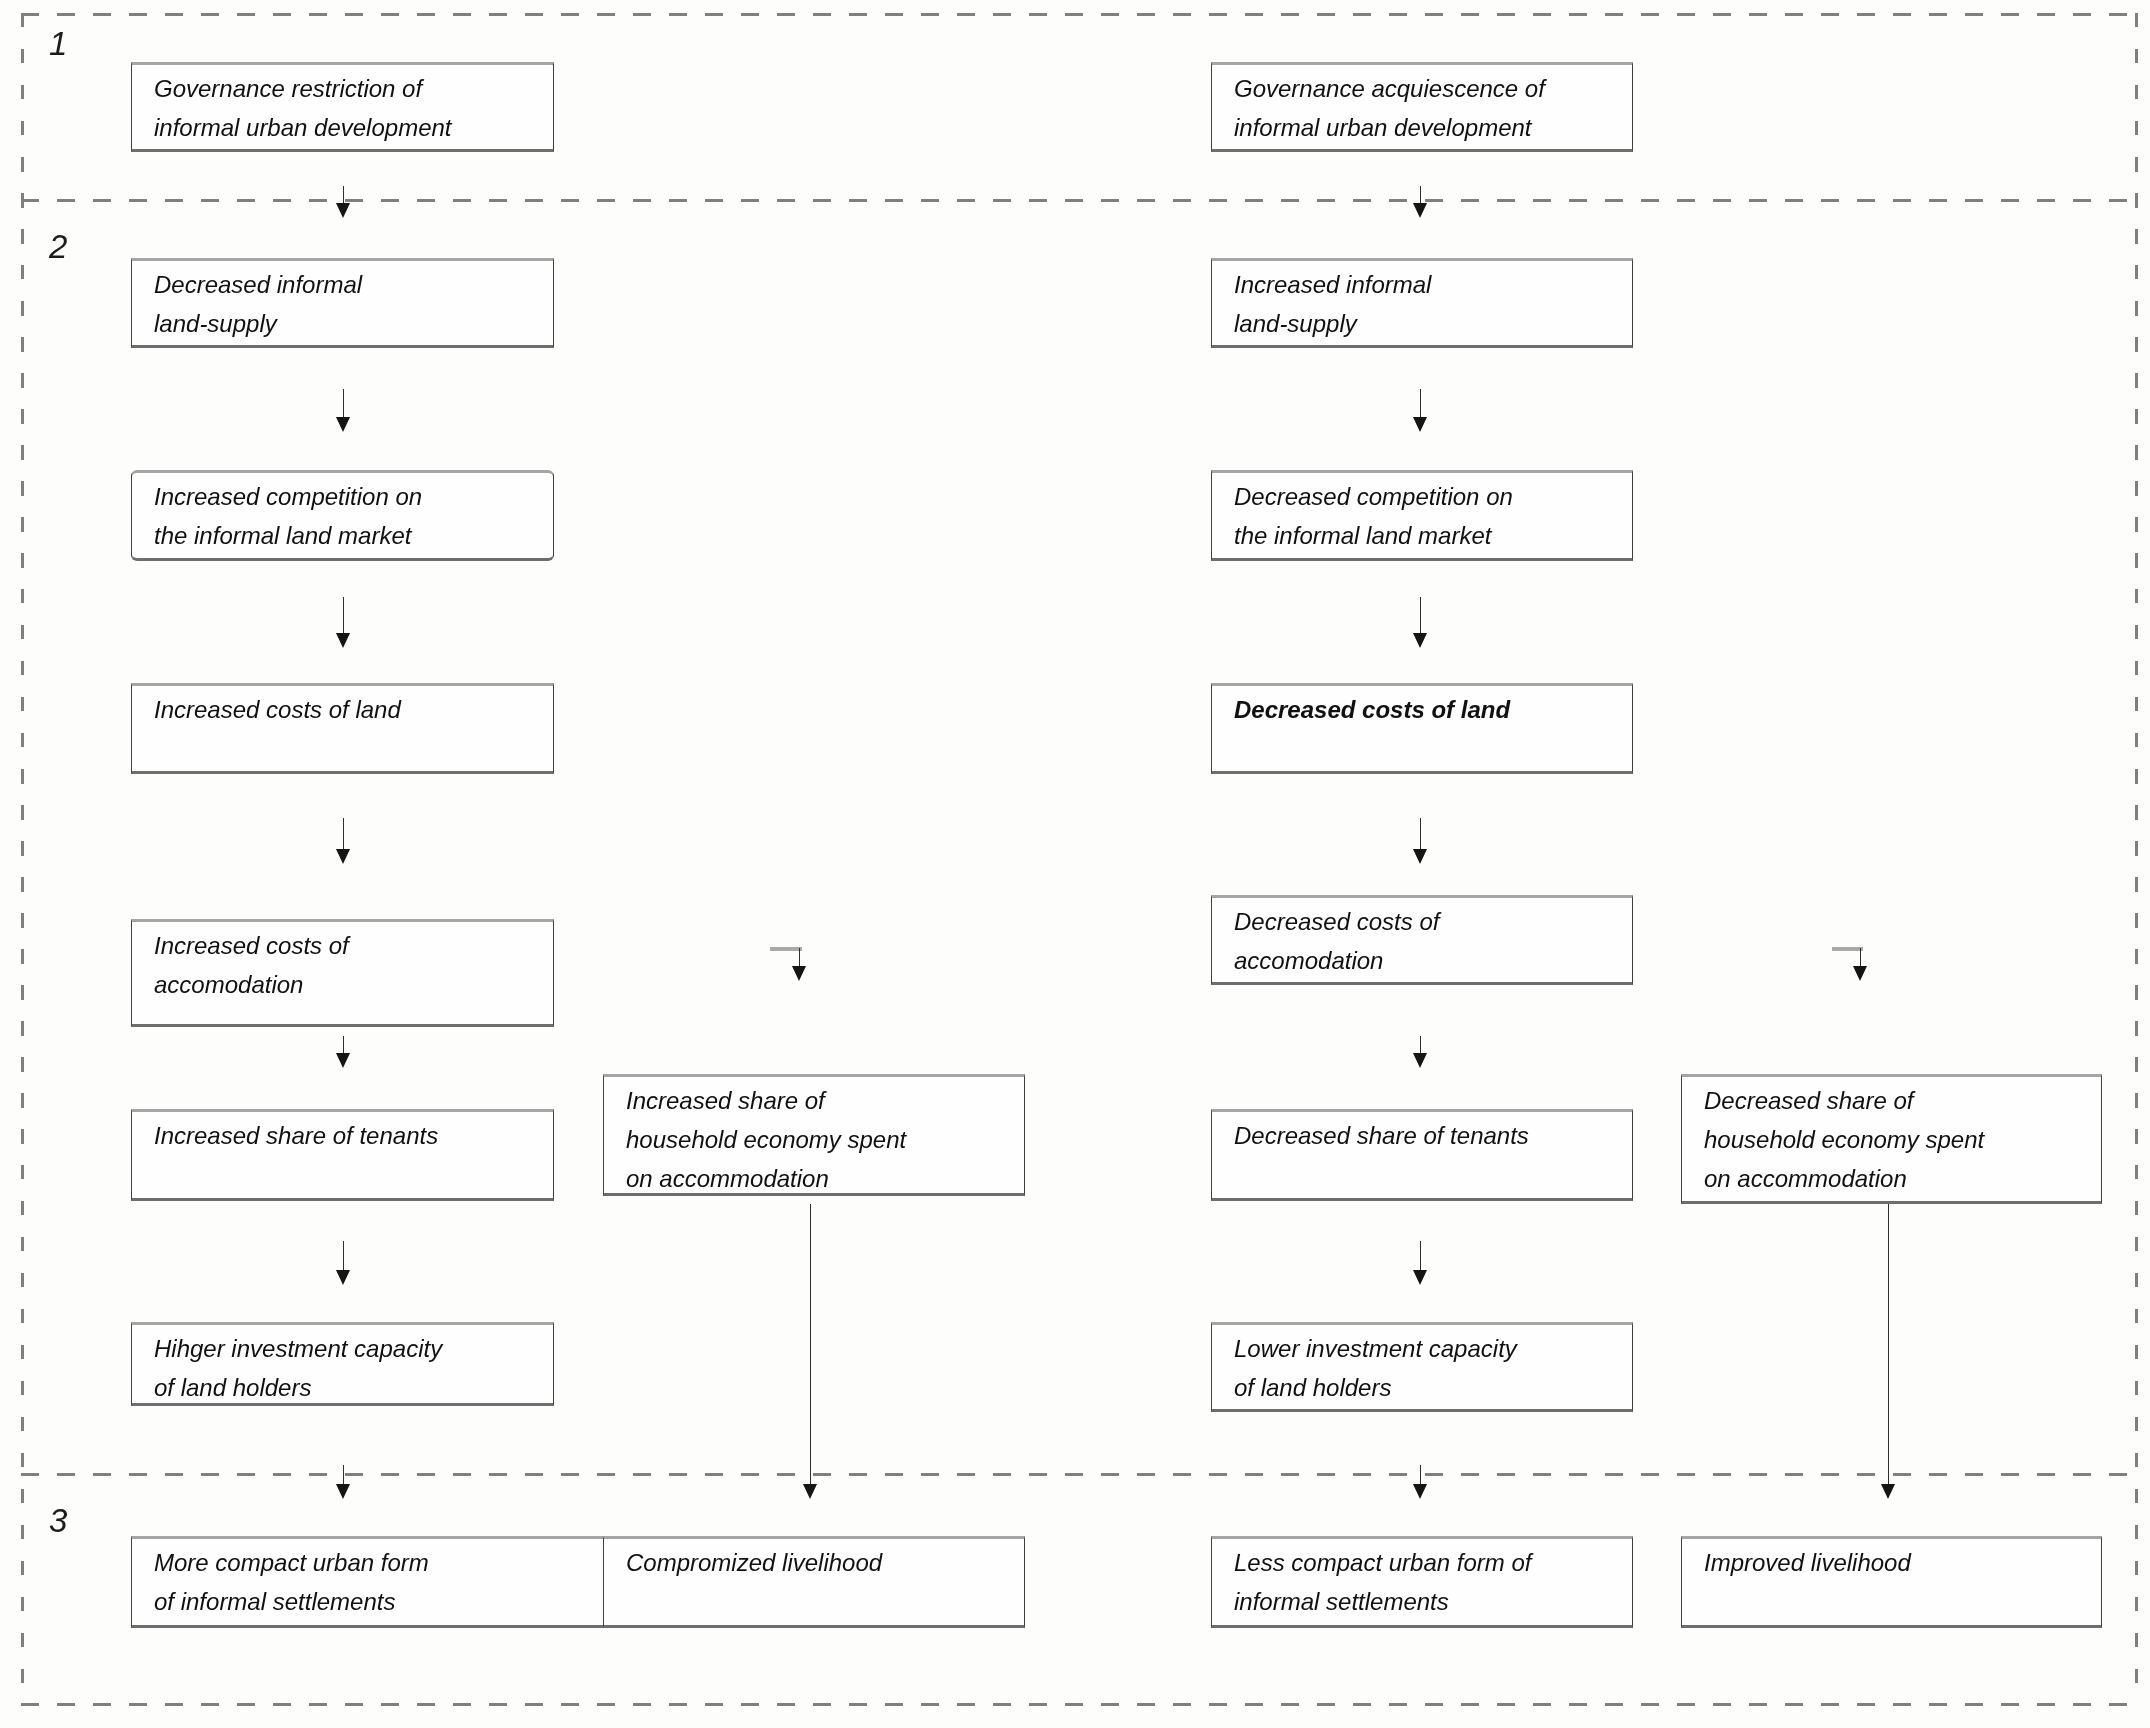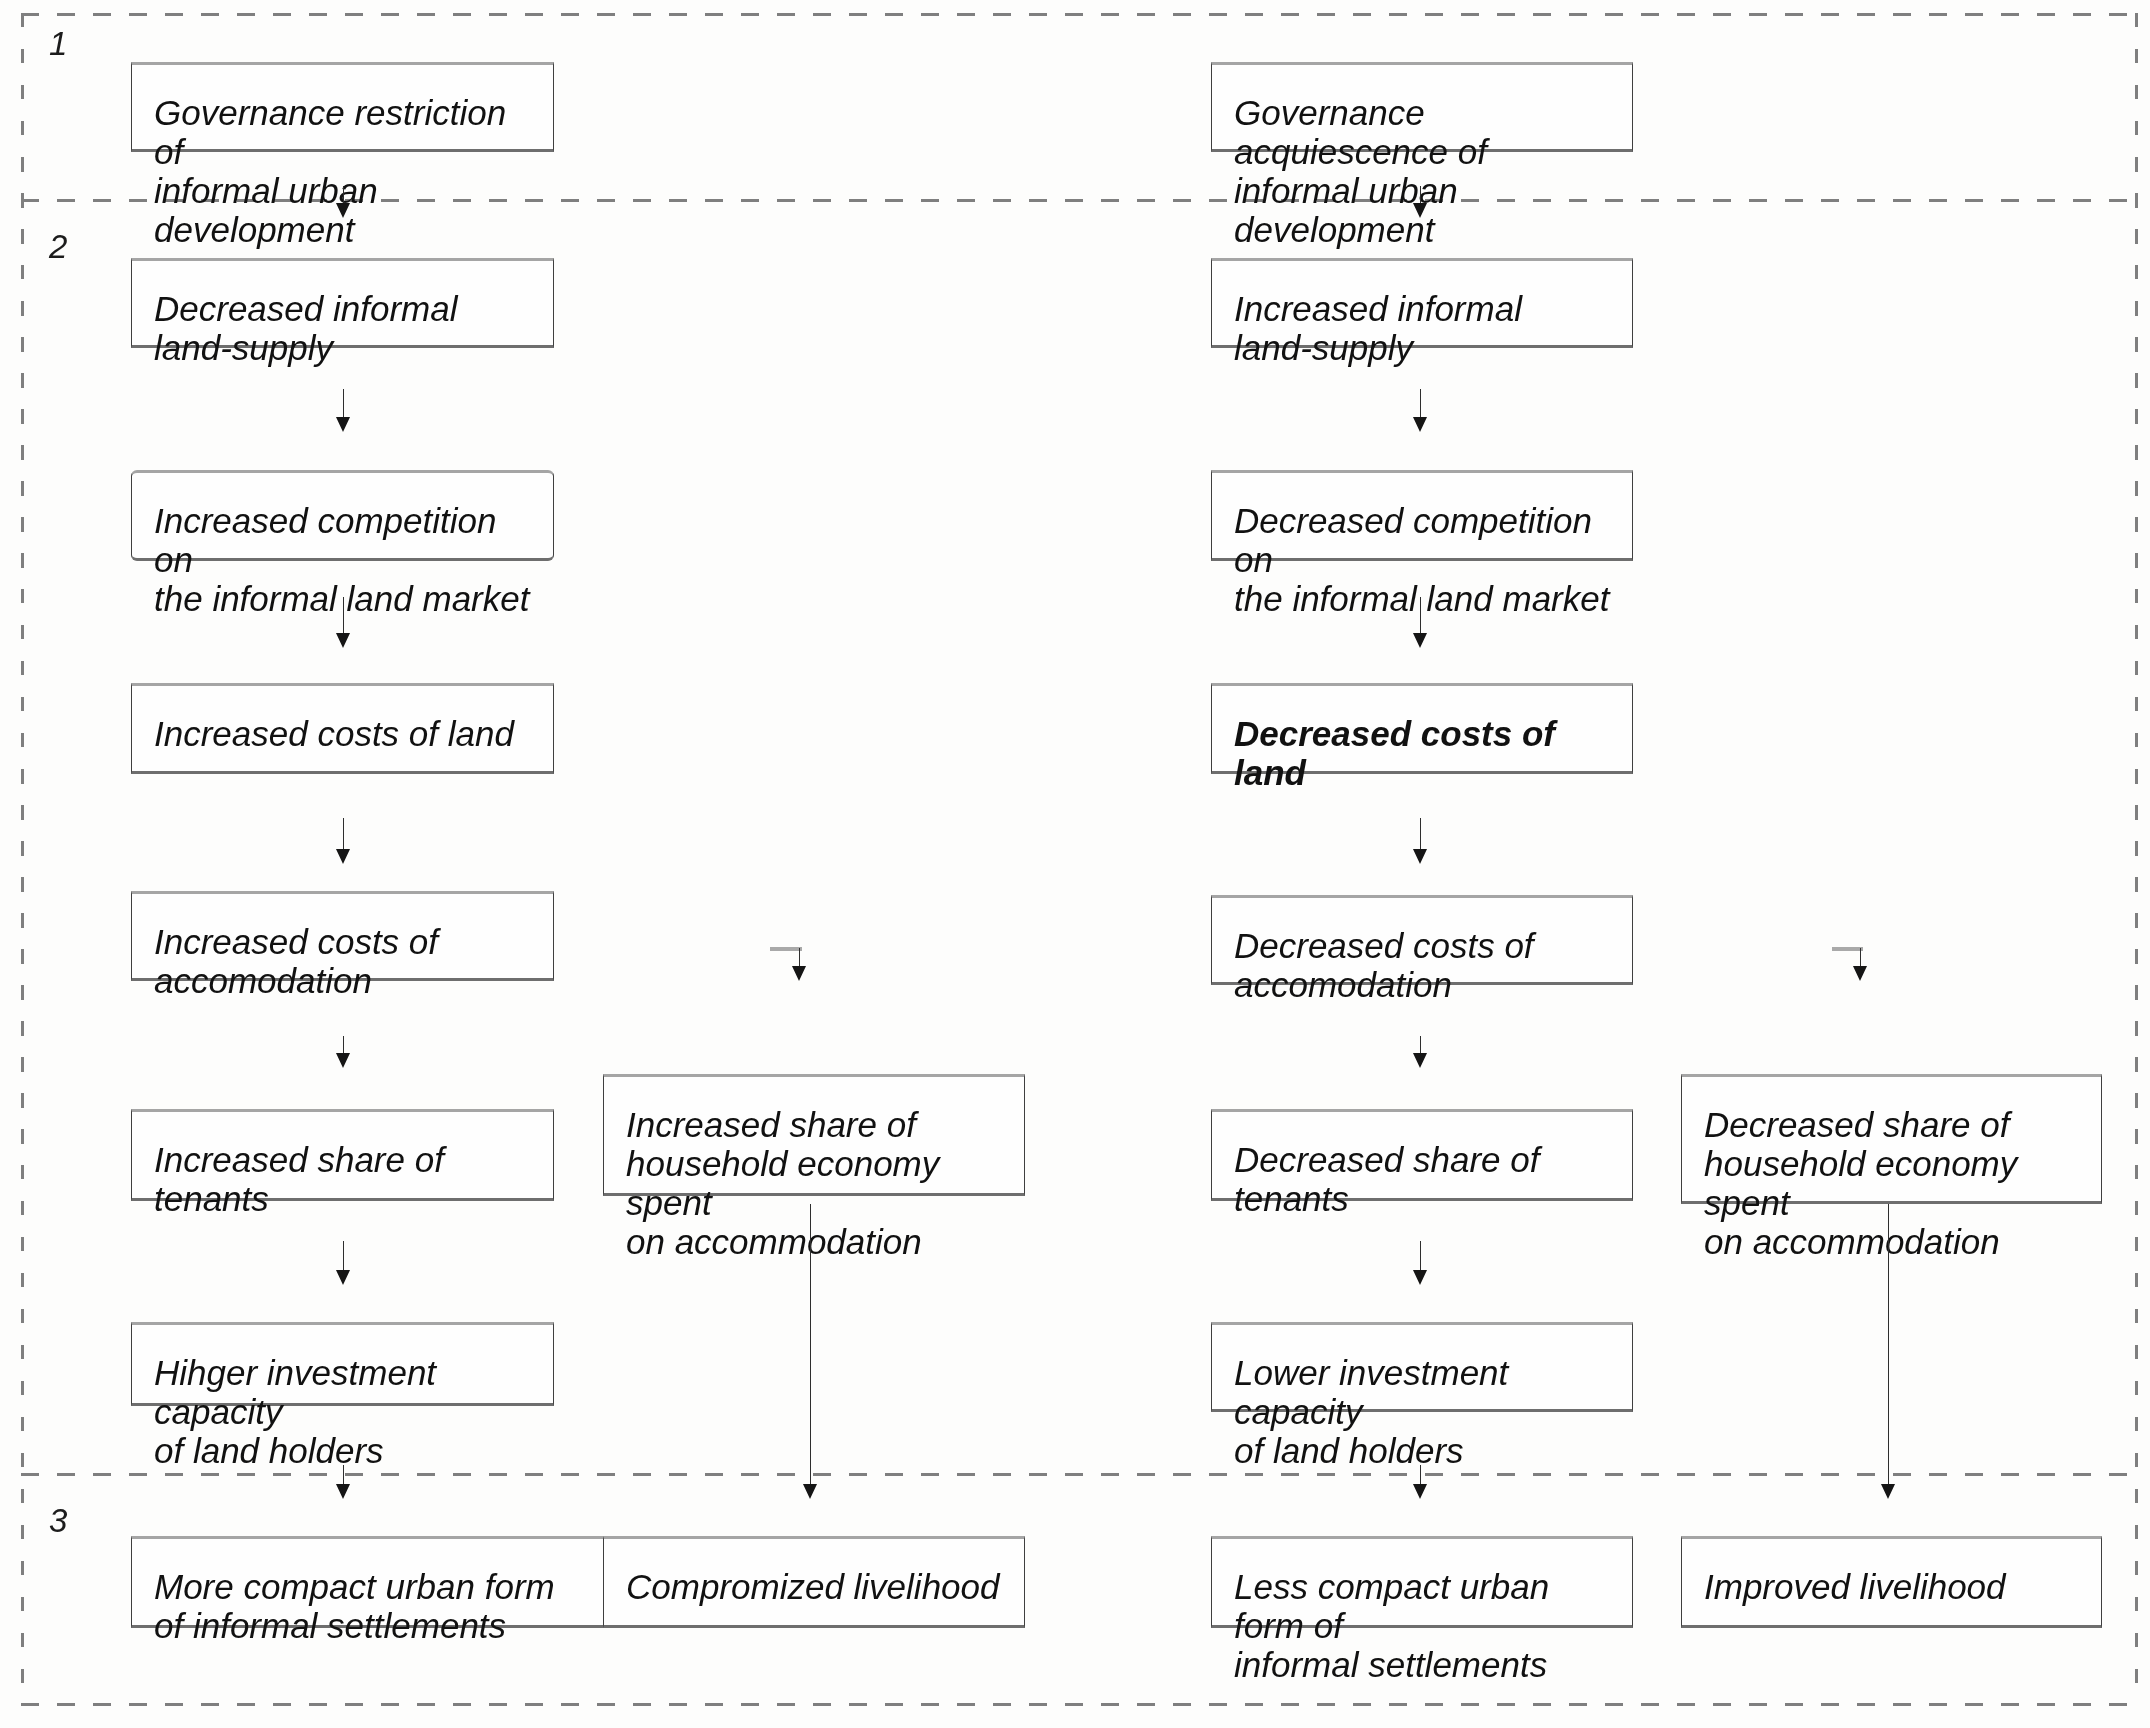--- a/index.html
+++ b/index.html
@@ -33,23 +33,23 @@
     position: absolute;
     background: #fefefe;
     border-top: 3.6px solid #a5a5a5;
     border-bottom: 3px solid #6e6e6e;
     border-left: 1.2px solid #3f3f3f;
     border-right: 1.2px solid #3f3f3f;
     box-sizing: border-box;
   }
   .box .txt {
     display: block;
-    padding: 28px 18px 0 22px;
+    padding: 4px 18px 0 22px;
     font-style: italic;
-    font-size: 35px;
+    font-size: 24px;
     line-height: 39px;
     color: #111111;
     white-space: pre-line;
   }
   
   .arrow {
     position: absolute;
     width: 0;
     border-left: 1.8px solid #2e2e2e;
   }
@@ -100,21 +100,21 @@
     <span class="txt">Decreased informal
 land-supply</span>
   </div>
   <div class="box" style="left:131px; top:470px; width:423px; height:91px;border-radius:6px;">
     <span class="txt">Increased competition on
 the informal land market</span>
   </div>
   <div class="box" style="left:131px; top:683px; width:423px; height:91px;">
     <span class="txt">Increased costs of land</span>
   </div>
-  <div class="box" style="left:131px; top:891px; width:423px; height:90px;">
+  <div class="box" style="left:131px; top:919px; width:423px; height:108px;">
     <span class="txt">Increased costs of
 accomodation</span>
   </div>
   <div class="box" style="left:131px; top:1109px; width:423px; height:92px;">
     <span class="txt">Increased share of tenants</span>
   </div>
   <div class="box" style="left:603px; top:1074px; width:422px; height:122px;">
     <span class="txt">Increased share of
 household economy spent
 on accommodation</span>

